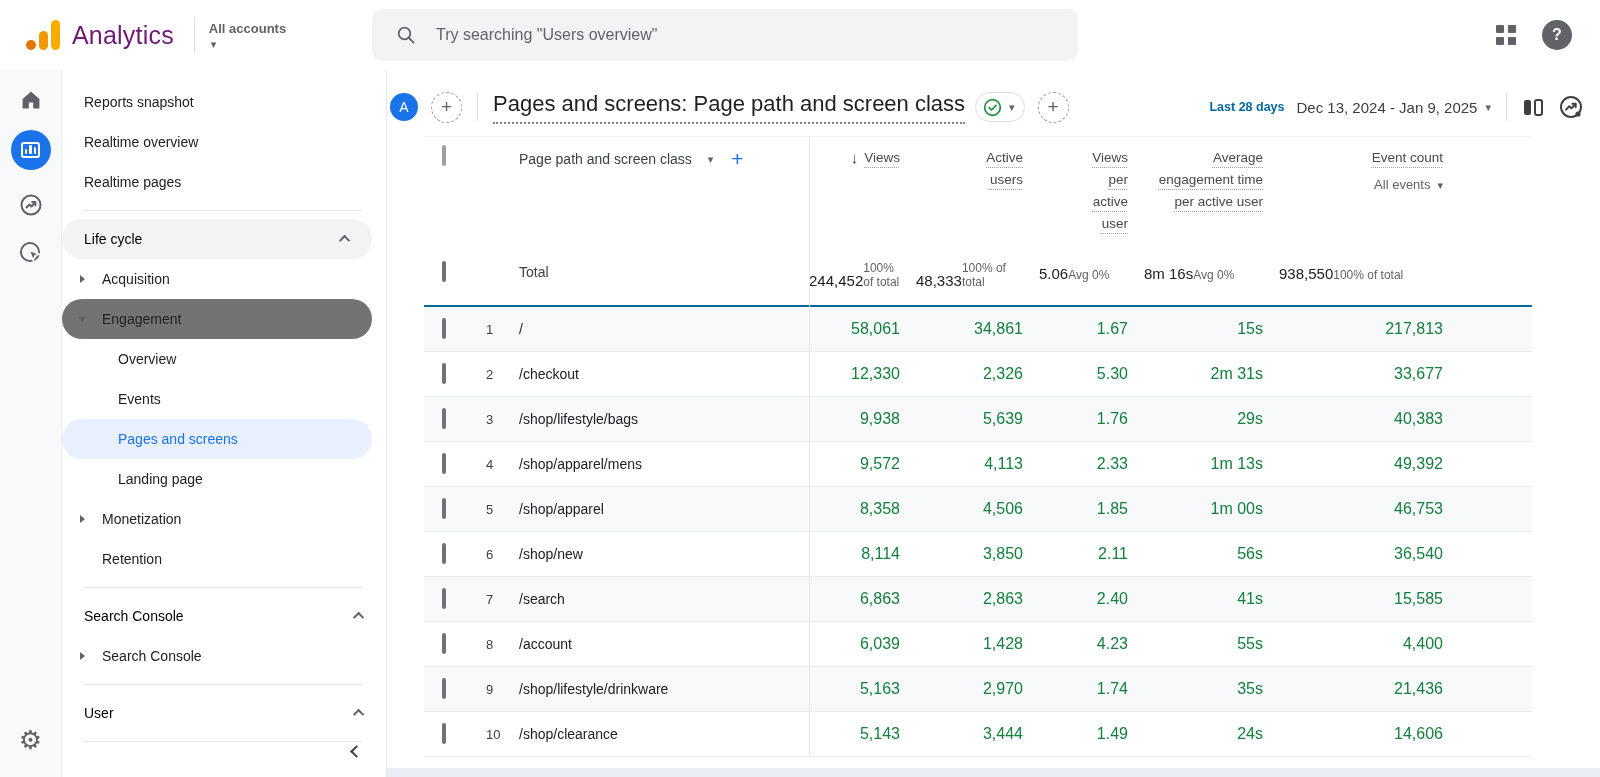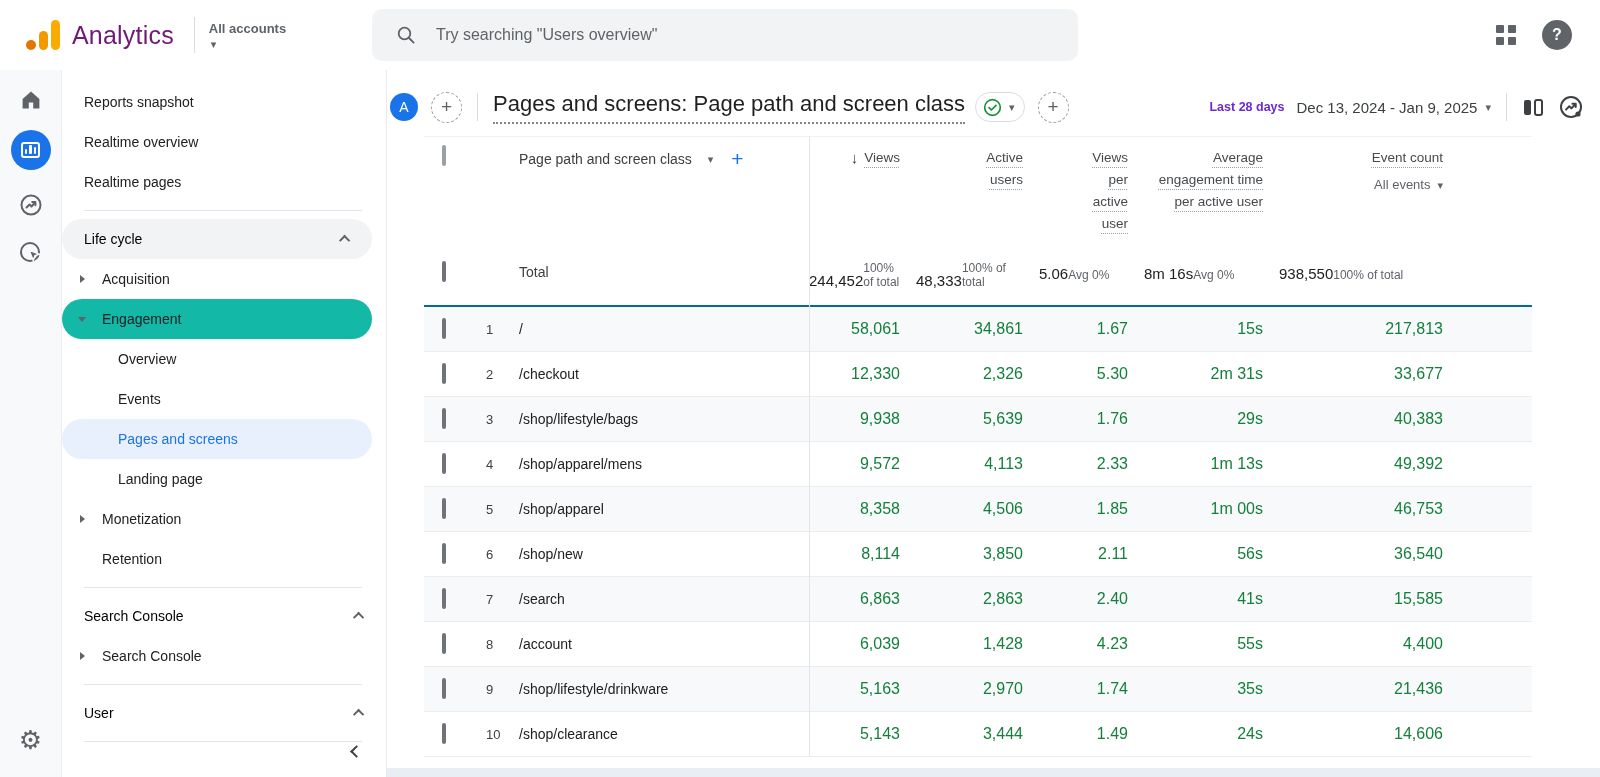--- a/index.html
+++ b/index.html
@@ -47,39 +47,39 @@
   .nav { width:325px; background:#fff; border-right:1px solid #e7e9eb; padding-top:12px; position:relative; font-size:14px; }
   .nav-item { height:40px; display:flex; align-items:center; padding-left:22px; color:#202124; cursor:pointer; position:relative; }
   .nav-section { height:40px; display:flex; align-items:center; padding-left:22px; padding-right:22px; color:#000000; cursor:pointer; position:relative; }
   .nav-divider { border-top:1px solid #e3e5e8; margin:8px 24px 8px 22px; }
   .lvl1 { padding-left:40px; }
   .lvl2 { padding-left:56px; }
   .tri-right { position:absolute; left:18px; width:0; height:0; border-left:5px solid #5f6368; border-top:4px solid transparent; border-bottom:4px solid transparent; }
   .tri-down  { position:absolute; left:16px; width:0; height:0; border-top:5px solid #5f6368; border-left:4px solid transparent; border-right:4px solid transparent; }
   .chev-up { margin-left:auto; width:8px; height:8px; border-left:2px solid #5f6368; border-top:2px solid #5f6368; transform:rotate(45deg) translateY(2px); }
   .pill-gray-light { background:#f1f3f4; border-radius:20px; margin-right:14px; }
-  .pill-gray { background:#14b8a6; border-radius:20px; margin-right:14px;align-items:center; }
+  .pill-gray { background:#737373; border-radius:20px; margin-right:14px;align-items:center; }
   .pill-blue { background:#e8f0fe; border-radius:20px; margin-right:14px; color:#1a73e8; font-weight:500; }
   .collapse-btn { position:absolute; right:20px; bottom:16px; cursor:pointer; width:20px; height:20px; display:flex; align-items:center; justify-content:center; }
   .chev-left { width:9px; height:9px; border-left:2.5px solid #3c4043; border-bottom:2.5px solid #3c4043; transform:rotate(45deg); }
 
   
   .main { flex:1; position:relative; background:#fff; overflow:hidden; }
 
   .report-header { display:flex; align-items:center; height:58px; padding-top:16px; padding-left:3px; }
   .avatar { width:28px; height:28px; border-radius:50%; background:#1a73e8; color:#fff; font-size:14px; font-weight:500;
     display:flex; align-items:center; justify-content:center; cursor:pointer; flex:0 0 auto; }
   .dashed-plus { width:31px; height:31px; border-radius:50%; border:1.5px dashed #9aa0a6; color:#5f6368; font-size:19px;
     display:flex; align-items:center; justify-content:center; margin-left:13px; cursor:pointer; flex:0 0 auto; font-weight:300; }
   .rh-divider { width:1px; height:28px; background:#dadce0; margin:0 15px; flex:0 0 auto; }
   .report-title { font-size:22px; color:#1f1f1f; border-bottom:2px dotted #80868b; padding-bottom:5px; white-space:nowrap; cursor:text; }
   .check-pill { margin-left:10px; height:30px; border:1px solid #dadce0; border-radius:15px; display:flex; align-items:center;
     padding:0 9px 0 7px; gap:7px; cursor:pointer; background:#fff; flex:0 0 auto; }
   .rh-right { margin-left:auto; display:flex; align-items:center; margin-right:16px; }
-  .date-preset { font-size:12.5px; font-weight:700; color:#6d28d9; margin-right:12px; white-space:nowrap; }
+  .date-preset { font-size:12.5px; font-weight:700; color:#0369a1; margin-right:12px; white-space:nowrap; }
   .date-range { font-size:15px; color:#3c4043; white-space:nowrap; cursor:pointer; }
   .rh-right .caret { margin-left:8px; }
   .icon-btn { margin-left:14px; cursor:pointer; display:flex; align-items:center; }
 
   
   .table-wrap { position:relative; margin-left:37px; width:1108px; margin-top:8px; }
   .vline { position:absolute; left:385px; top:0; bottom:0; width:1px; background:#e3e5e8; }
   .grid-row { display:grid; grid-template-columns:45px 40px 300px 107px 123px 105px 135px 180px 73px; }
 
   .thead { padding-top:10px; height:103px; border-top:1px solid #f1f2f3; align-items:start; }

